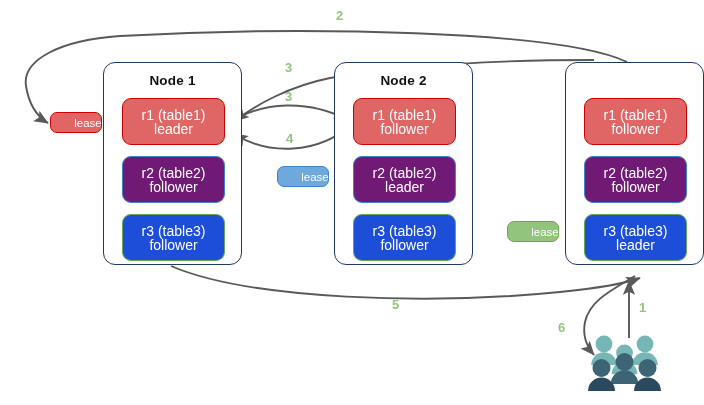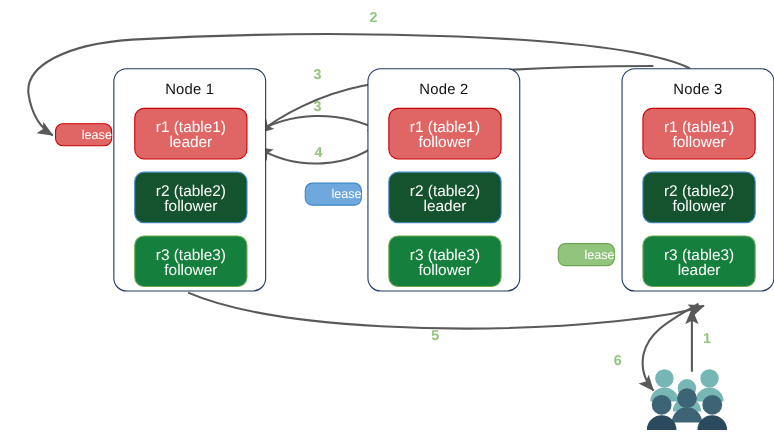--- a/index.html
+++ b/index.html
@@ -20,43 +20,43 @@
     border-radius:12px;
     background:#ffffff;
     box-sizing:border-box;
   }
   .node-title{
     position:absolute;
     left:0;right:0;
     top:10px;
     text-align:center;
     font-size:13.5px;
-    font-weight:normal;
+    font-weight:bold;
     color:#111111;
     letter-spacing:.2px;
   }
   .replica{
     position:absolute;
     left:18px;
     width:103px;
     height:47px;
     border-radius:9px;
     box-sizing:border-box;
     display:flex;
     flex-direction:column;
     align-items:center;
     justify-content:center;
     color:#ffffff;
     font-size:14px;
     line-height:14px;
     text-align:center;
   }
   .rep-red{background:#e06666;border:1.6px solid #cc0000;}
-  .rep-blue{background:#14532d;border:1.6px solid #3d85c6;}
-  .rep-green{background:#15803d;border:1.6px solid #6aa84f;}
+  .rep-blue{background:#701a75;border:1.6px solid #3d85c6;}
+  .rep-green{background:#1d4ed8;border:1.6px solid #6aa84f;}
 
   .replica .ln{display:block;}
 
   .lease{
     position:absolute;
     border-radius:7px;
     box-sizing:border-box;
     display:flex;
     align-items:center;
     justify-content:center;
@@ -133,21 +133,20 @@
       <span class="ln">r2 (table2)</span>
       <span class="ln">leader</span>
     </div>
     <div class="replica rep-green" style="top:151px;">
       <span class="ln">r3 (table3)</span>
       <span class="ln">follower</span>
     </div>
   </div>
 
   <div class="node" style="left:565px;top:62px;width:139px;height:203px;">
-    <div class="node-title">Node 3</div>
     <div class="replica rep-red" style="top:35px;">
       <span class="ln">r1 (table1)</span>
       <span class="ln">follower</span>
     </div>
     <div class="replica rep-blue" style="top:93px;">
       <span class="ln">r2 (table2)</span>
       <span class="ln">follower</span>
     </div>
     <div class="replica rep-green" style="top:151px;">
       <span class="ln">r3 (table3)</span>

